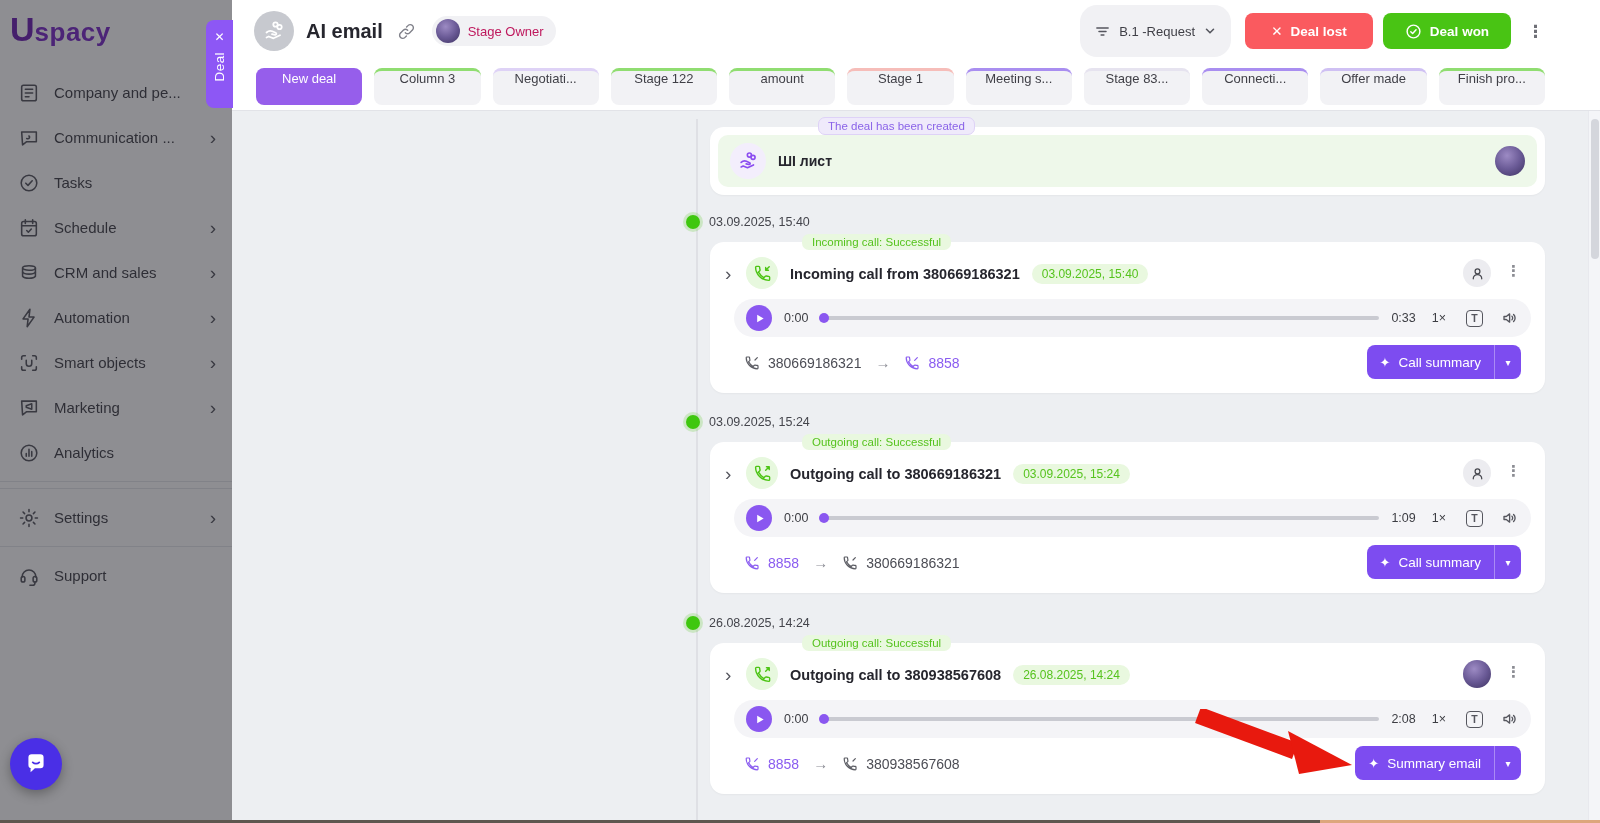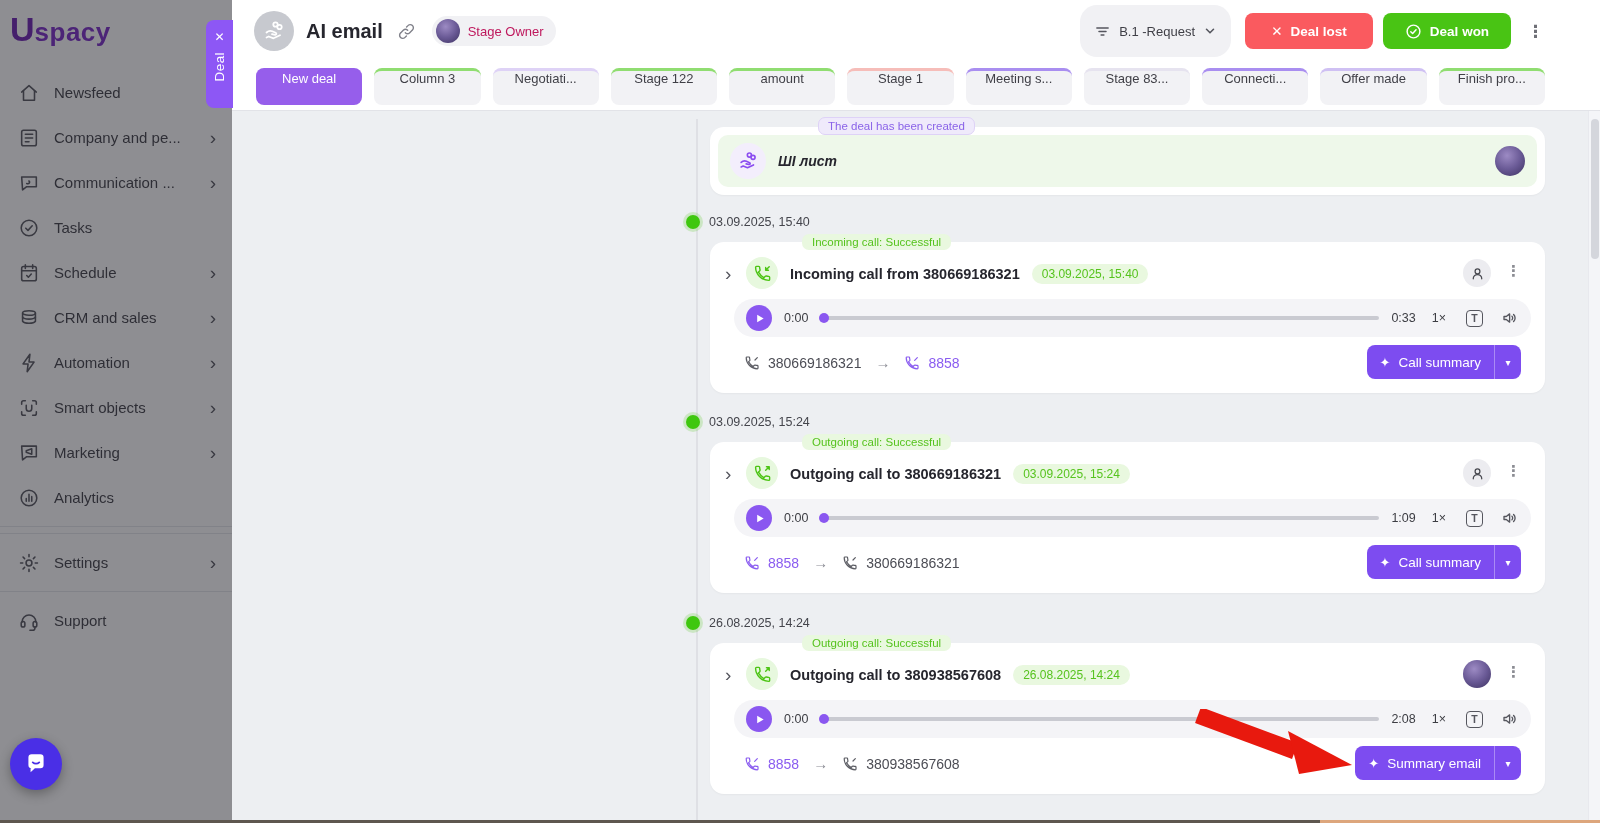--- a/index.html
+++ b/index.html
@@ -47,21 +47,21 @@
   .stage-chip.active { background:#965eeb; color:#fff; font-weight:500; }
 
   
   .content { position:absolute; top:110px; left:0; right:0; bottom:0; background:#edeff2; border-top:1px solid #e2e3e8; overflow:hidden; }
   .timeline-line { position:absolute; left:464px; top:8px; bottom:0; width:2px; background:#dfe0e5; }
 
   .created-chip { position:absolute; left:586px; top:6px; z-index:5; background:#efeafb; color:#8a63e8; border:1px solid #ded2f7; border-radius:7px; font-size:11.5px; padding:2px 9px; }
   .banner-card { position:absolute; left:478px; top:16px; width:835px; height:68px; background:#fff; border-radius:14px; padding:8px; box-shadow:0 1px 2px rgba(0,0,0,.04); }
   .banner-inner { height:100%; background:#eef8ea; border-radius:10px; display:flex; align-items:center; gap:12px; padding:0 12px; }
   .banner-icon { width:36px; height:36px; border-radius:50%; background:#f3eefc; display:flex; align-items:center; justify-content:center; }
-  .banner-title { font-weight:700; font-size:14px; color:#26262e;font-style:italic; }
+  .banner-title { font-weight:700; font-size:14px; color:#26262e; }
   .banner-avatar { margin-left:auto; width:30px; height:30px; }
 
   .ts { position:absolute; left:454px; display:flex; align-items:center; gap:9px; font-size:12.5px; color:#44454c; }
   .ts-dot { width:14px; height:14px; border-radius:50%; background:#3fc70f; box-shadow:0 0 0 3px rgba(120,210,80,.28); }
 
   .status-chip { position:absolute; left:570px; z-index:5; background:#e9f8df; color:#56c31e; font-size:11.5px; padding:2px 10px; border-radius:7px; }
 
   .call-card { position:absolute; left:478px; width:835px; height:151px; background:#fff; border-radius:14px; box-shadow:0 1px 2px rgba(0,0,0,.04); }
   .cc-chevron { position:absolute; left:15px; top:22px; color:#55565e; font-size:19px; line-height:1; cursor:pointer; }
   .cc-icon { position:absolute; left:36px; top:15px; width:32px; height:32px; border-radius:50%; background:#e7f8de; display:flex; align-items:center; justify-content:center; }
@@ -102,29 +102,20 @@
 
 <div class="sidebar">
   <div class="logo">
     <span class="logo-u">U</span>
       <span class="logo-rest">spacy</span>
   </div>
   <div class="nav">
     <div class="nav-item">
       <span>
           <svg class="ni" viewBox="0 0 24 24" width="22" height="22">
-            <path d="M4 11l8-7 8 7"></path>
-            <path d="M6 9.5V20h12V9.5"></path>
-          </svg>
-        </span>
-      <span class="nav-label">Newsfeed</span>
-    </div>
-    <div class="nav-item">
-      <span>
-          <svg class="ni" viewBox="0 0 24 24" width="22" height="22">
             <rect x="4" y="3.5" width="16" height="17" rx="2"></rect>
             <path d="M8 8h8M8 12h8M8 16h4"></path>
           </svg>
         </span>
       <span class="nav-label">Company and pe...</span>
       <span class="nav-chevron">›</span>
     </div>
     <div class="nav-item">
       <span>
           <svg class="ni" viewBox="0 0 24 24" width="22" height="22">

